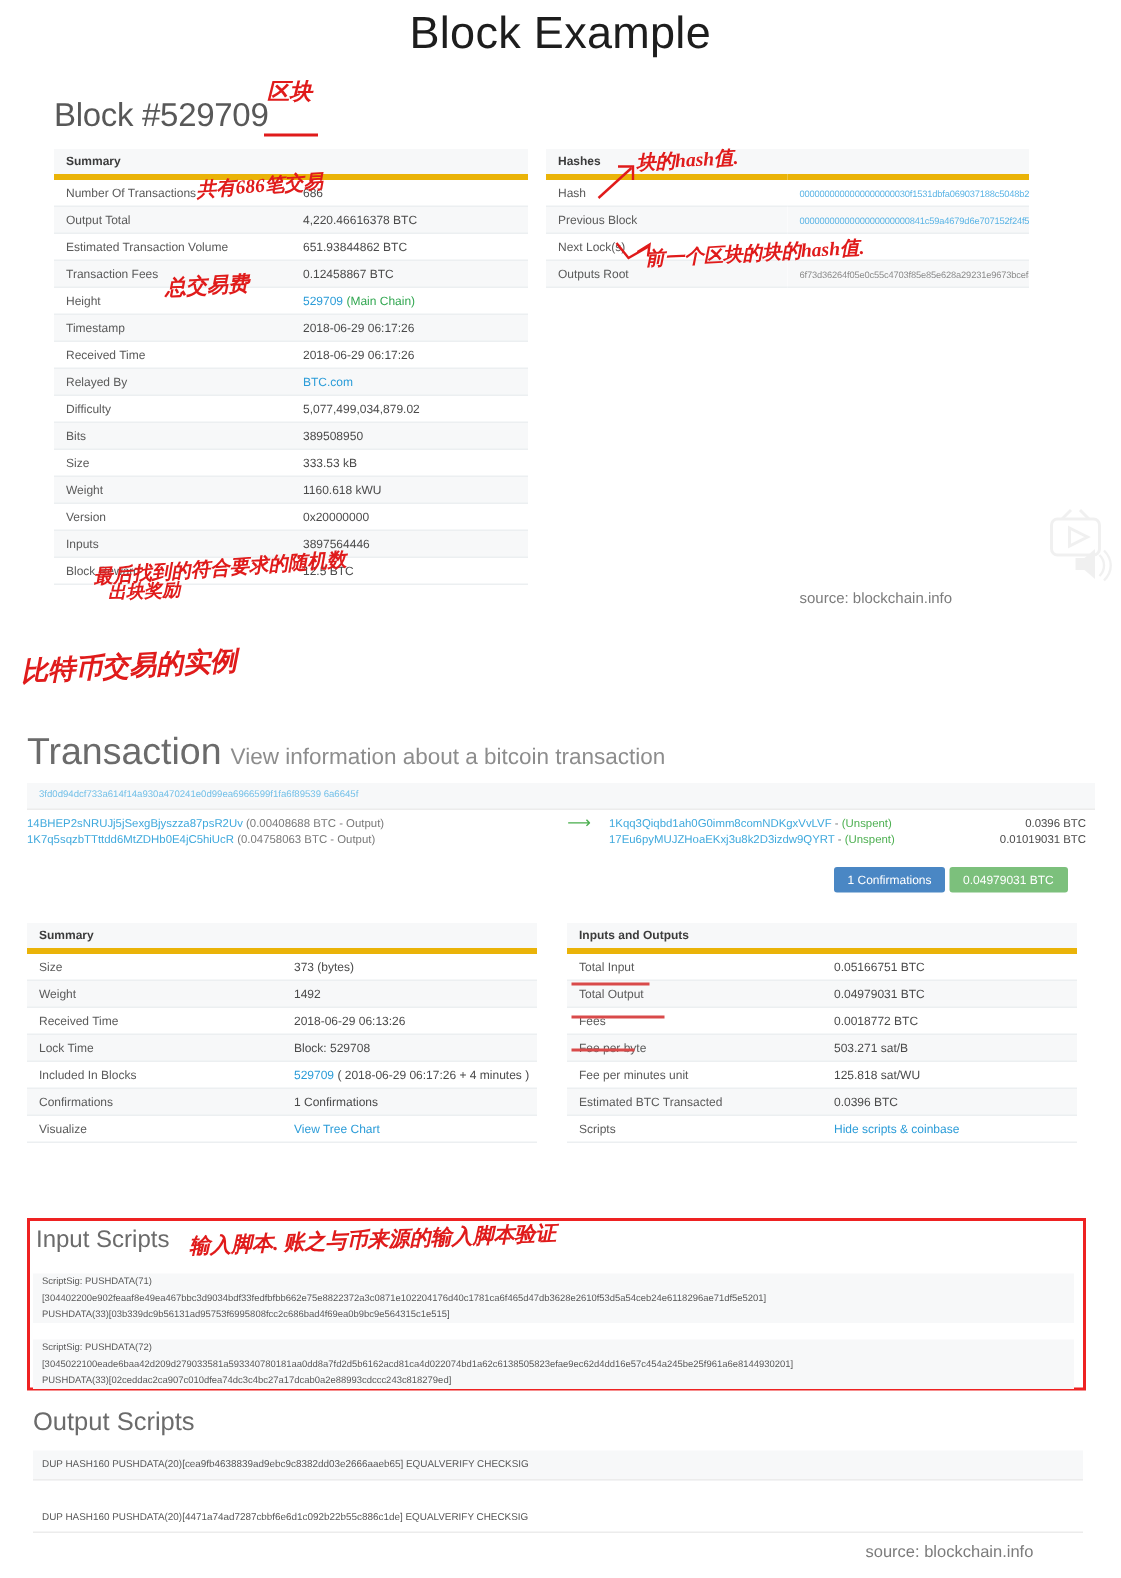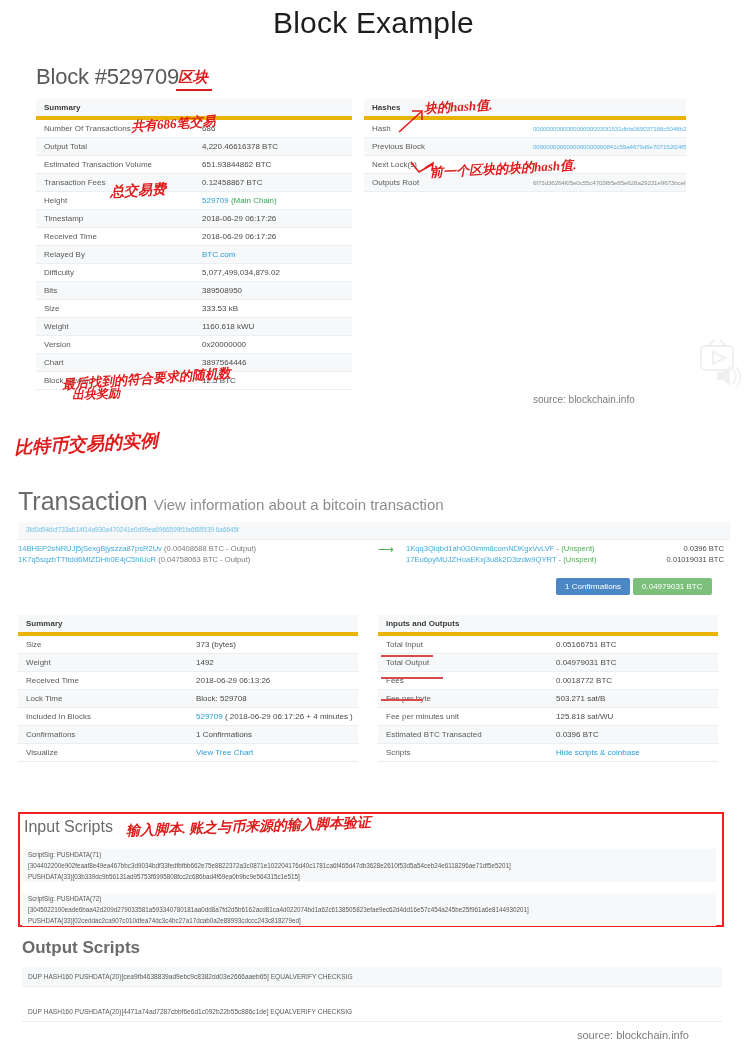--- a/index.html
+++ b/index.html
@@ -215,21 +215,20 @@
   #script-block-2 { top: 893px; }
   .script-block .ln { white-space: nowrap; padding-left: 6px; }
 
   
   #output-scripts-heading {
     position: absolute;
     left: 22px;
     top: 938px;
     font-size: 17px;
     color: #6b6b6b;
-    font-weight: bold;
   }
   .out-script-row {
     position: absolute;
     left: 22px;
     width: 700px;
     height: 20px;
     font-size: 6.6px;
     color: #585858;
     line-height: 20px;
     padding-left: 6px;
@@ -243,21 +242,21 @@
   
   .ann {
     position: absolute;
     color: #e01b1b;
     font-family: "Liberation Serif", serif;
     font-style: italic;
     font-weight: bold;
     white-space: nowrap;
     pointer-events: none;
   }
-  #ann-block-title { left: 178px; top: 68px; font-size: 15px; }
+  #ann-block-title { left: 178px; top: 52px; font-size: 15px; }
   #ann-block-title-ul {
     position: absolute;
     left: 176px; top: 89px; width: 36px; height: 2px; background: #e01b1b;
   }
   #ann-num-tx  { left: 131px; top: 115px; font-size: 13px; transform: rotate(-4deg); }
   #ann-fees    { left: 110px; top: 182px; font-size: 14px; transform: rotate(-3deg); }
   #ann-nonce   { left: 62px;  top: 370px; font-size: 13px; transform: rotate(-4deg); }
   #ann-reward  { left: 72px;  top: 386px; font-size: 12px; transform: rotate(-2deg); }
   #ann-hash    { left: 424px; top: 98px;  font-size: 13px; transform: rotate(-3deg); }
   #ann-prev    { left: 430px; top: 160px; font-size: 13px; transform: rotate(-3deg); }
@@ -339,21 +338,21 @@
     </tr>
     <tr class="alt">
       <td class="lbl">Weight</td>
       <td class="val">1160.618 kWU</td>
     </tr>
     <tr>
       <td class="lbl">Version</td>
       <td class="val">0x20000000</td>
     </tr>
     <tr class="alt">
-      <td class="lbl">Chart</td>
+      <td class="lbl">Inputs</td>
       <td class="val">3897564446</td>
     </tr>
     <tr>
       <td class="lbl">Block Reward</td>
       <td class="val">12.5 BTC</td>
     </tr>
   </tbody>
 </table>
 
 <div class="ann" id="ann-num-tx">共有686笔交易</div>

